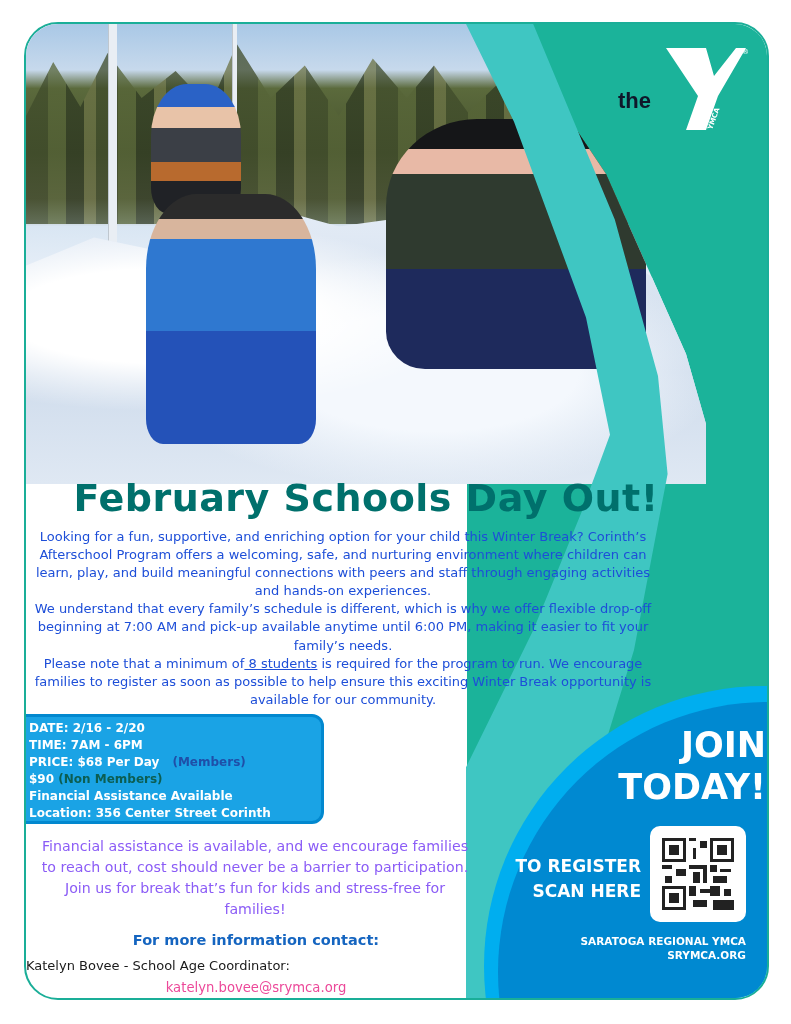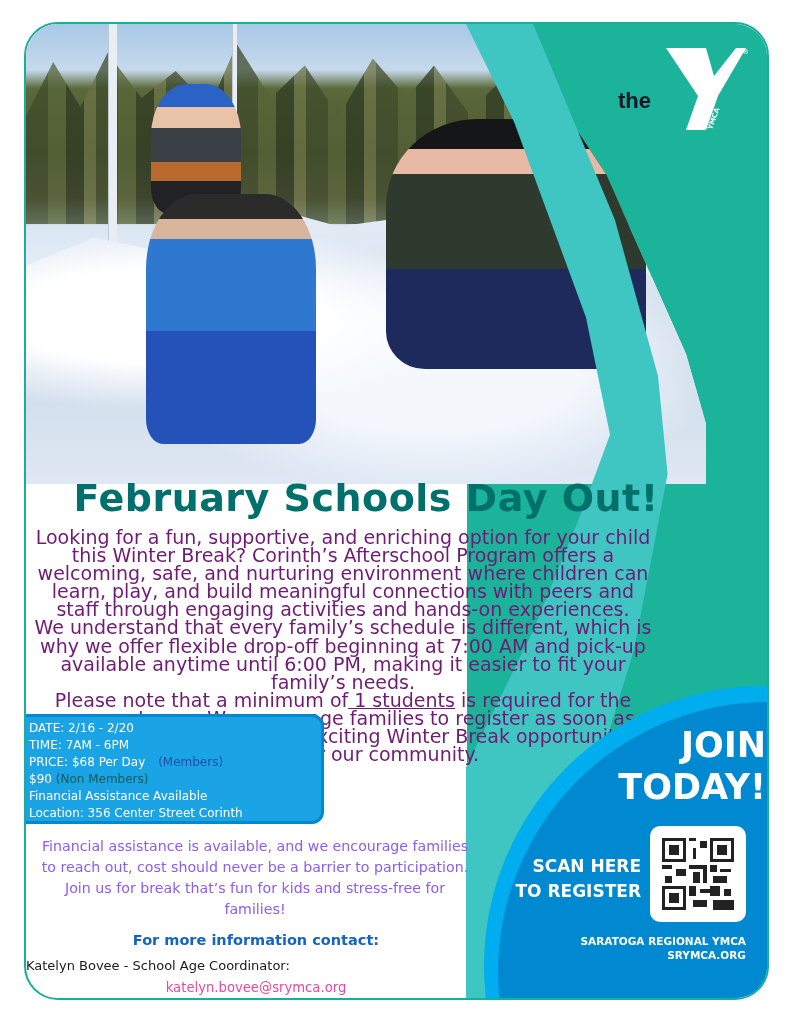--- a/index.html
+++ b/index.html
@@ -18,24 +18,24 @@
   .kid { position:absolute; border-radius:40% 40% 20% 20%; }
   
   .teal { position:absolute; right:0; top:0; width:300px; height:978px; background:#1bb39a; }
   .teal-wave { position:absolute; left:440px; top:0; width:240px; height:978px; background:#3fc6c2;
     clip-path: polygon(0 0, 28% 0, 62% 20%, 80% 36%, 84% 46%, 70% 64%, 50% 80%, 30% 100%, 0 100%, 0 76%, 28% 62%, 48% 50%, 60% 42%, 50% 30%, 20% 10%); }
   .logo { position:absolute; left:592px; top:22px; width:130px; height:100px; }
   .logo-the { position:absolute; left:0; top:42px; color:#0f172a; font-family:"Liberation Sans", sans-serif; font-weight:bold; font-size:22px; }
   .logo-y { position:absolute; left:44px; top:0; }
   
   .title { position:absolute; left:0; top:452px; width:680px; text-align:center; color:#00706c; font-family:"DejaVu Sans", sans-serif; font-weight:bold; font-size:38px; letter-spacing:0.5px; white-space:nowrap; }
-  .intro { position:absolute; left:6px; top:504px; width:622px; text-align:center; color:#701a75; font-family:"DejaVu Sans", sans-serif; font-size:19px; line-height:18.1px; }
+  .intro { position:absolute; left:6px; top:504px; width:622px; text-align:center; color:#1d4ed8; font-family:"DejaVu Sans", sans-serif; font-size:13px; line-height:18.1px; }
   .intro p { margin:0; }
   .u { text-decoration:underline; }
-  .info { position:absolute; left:-4px; top:690px; width:302px; height:110px; background:#1aa3e5; border:3px solid #0288cf; border-radius:0 12px 12px 0; box-sizing:border-box; padding:3px 0 0 4px; color:#ffffff; font-family:"DejaVu Sans", sans-serif; font-weight:normal; font-size:12px; line-height:17.1px; }
+  .info { position:absolute; left:-4px; top:690px; width:302px; height:110px; background:#1aa3e5; border:3px solid #0288cf; border-radius:0 12px 12px 0; box-sizing:border-box; padding:3px 0 0 4px; color:#ffffff; font-family:"DejaVu Sans", sans-serif; font-weight:bold; font-size:12px; line-height:17.1px; }
   .info .mem { color:#1f4fa8;margin-left:9px; }
   .info .nonmem { color:#0c5e52; }
   .closing { position:absolute; left:14px; top:812px; width:430px; text-align:center; color:#8b5cf6; font-size:14.2px; line-height:21px; }
   .contact-h { position:absolute; left:0; top:908px; width:460px; text-align:center; color:#1565c0; font-weight:bold; font-size:14.5px; }
   .contact-name { position:absolute; left:0; top:934px; width:460px; color:#1a1a1a; font-size:13px; }
   .contact-email { position:absolute; left:0; top:956px; width:460px; text-align:center; color:#ec4899; font-size:13.2px; }
   
   .circle-outer { position:absolute; left:458px; top:662px; width:560px; height:560px; border-radius:50%; background:#00aeef; }
   .circle-inner { position:absolute; left:472px; top:678px; width:540px; height:540px; border-radius:50%; background:#0089d1; }
   .join { position:absolute; left:560px; top:700px; width:180px; text-align:right; color:#ffffff; font-weight:bold; font-size:35px; line-height:42px; font-family:"DejaVu Sans", sans-serif; }
@@ -70,21 +70,21 @@
       <text x="80" y="8" font-size="7" fill="#ffffff" font-family="DejaVu Sans, sans-serif">®</text>
       <text x="50" y="84" font-size="7" fill="#ffffff" font-weight="bold" transform="rotate(-70 50 84)" font-family="DejaVu Sans, sans-serif">YMCA</text>
     </svg>
   </div>
 
   <div class="title">February Schools Day Out!</div>
 
   <div class="intro">
     <p>Looking for a fun, supportive, and enriching option for your child this Winter Break? Corinth’s Afterschool Program offers a welcoming, safe, and nurturing environment where children can learn, play, and build meaningful connections with peers and staff through engaging activities and hands-on experiences.</p>
     <p>We understand that every family’s schedule is different, which is why we offer flexible drop-off beginning at 7:00 AM and pick-up available anytime until 6:00 PM, making it easier to fit your family’s needs.</p>
-    <p><span>Please note that a minimum of</span><span class="u"> 1 students</span><span> is required for the program to run. We encourage families to register as soon as possible to help ensure this exciting Winter Break opportunity is available for our community.</span></p>
+    <p><span>Please note that a minimum of</span><span class="u"> 8 students</span><span> is required for the program to run. We encourage families to register as soon as possible to help ensure this exciting Winter Break opportunity is available for our community.</span></p>
   </div>
 
   <div class="circle-outer"></div>
   <div class="circle-inner"></div>
 
   <div class="info">
     <div>DATE: 2/16 - 2/20</div>
     <div>TIME: 7AM - 6PM</div>
     <div><span>PRICE: $68 Per Day</span> <span class="mem">(Members)</span></div>
     <div><span>$90</span> <span class="nonmem">(Non Members)</span></div>
@@ -97,22 +97,22 @@
   <div class="contact-h">For more information contact:</div>
   <div class="contact-name">Katelyn Bovee - School Age Coordinator:</div>
   <div class="contact-email">katelyn.bovee@srymca.org</div>
 
   <div class="join">
     <div>JOIN</div>
     <div>TODAY!</div>
   </div>
 
   <div class="scan">
+    <div>TO REGISTER</div>
     <div>SCAN HERE</div>
-    <div>TO REGISTER</div>
   </div>
 
   <div class="qr">
     <svg width="72" height="72" viewBox="0 0 21 21" shape-rendering="crispEdges">
       <rect x="0" y="0" width="7" height="7" fill="#222"></rect>
         <rect x="1" y="1" width="5" height="5" fill="#fff"></rect>
         <rect x="2" y="2" width="3" height="3" fill="#222"></rect>
       <rect x="14" y="0" width="7" height="7" fill="#222"></rect>
         <rect x="15" y="1" width="5" height="5" fill="#fff"></rect>
         <rect x="16" y="2" width="3" height="3" fill="#222"></rect>

